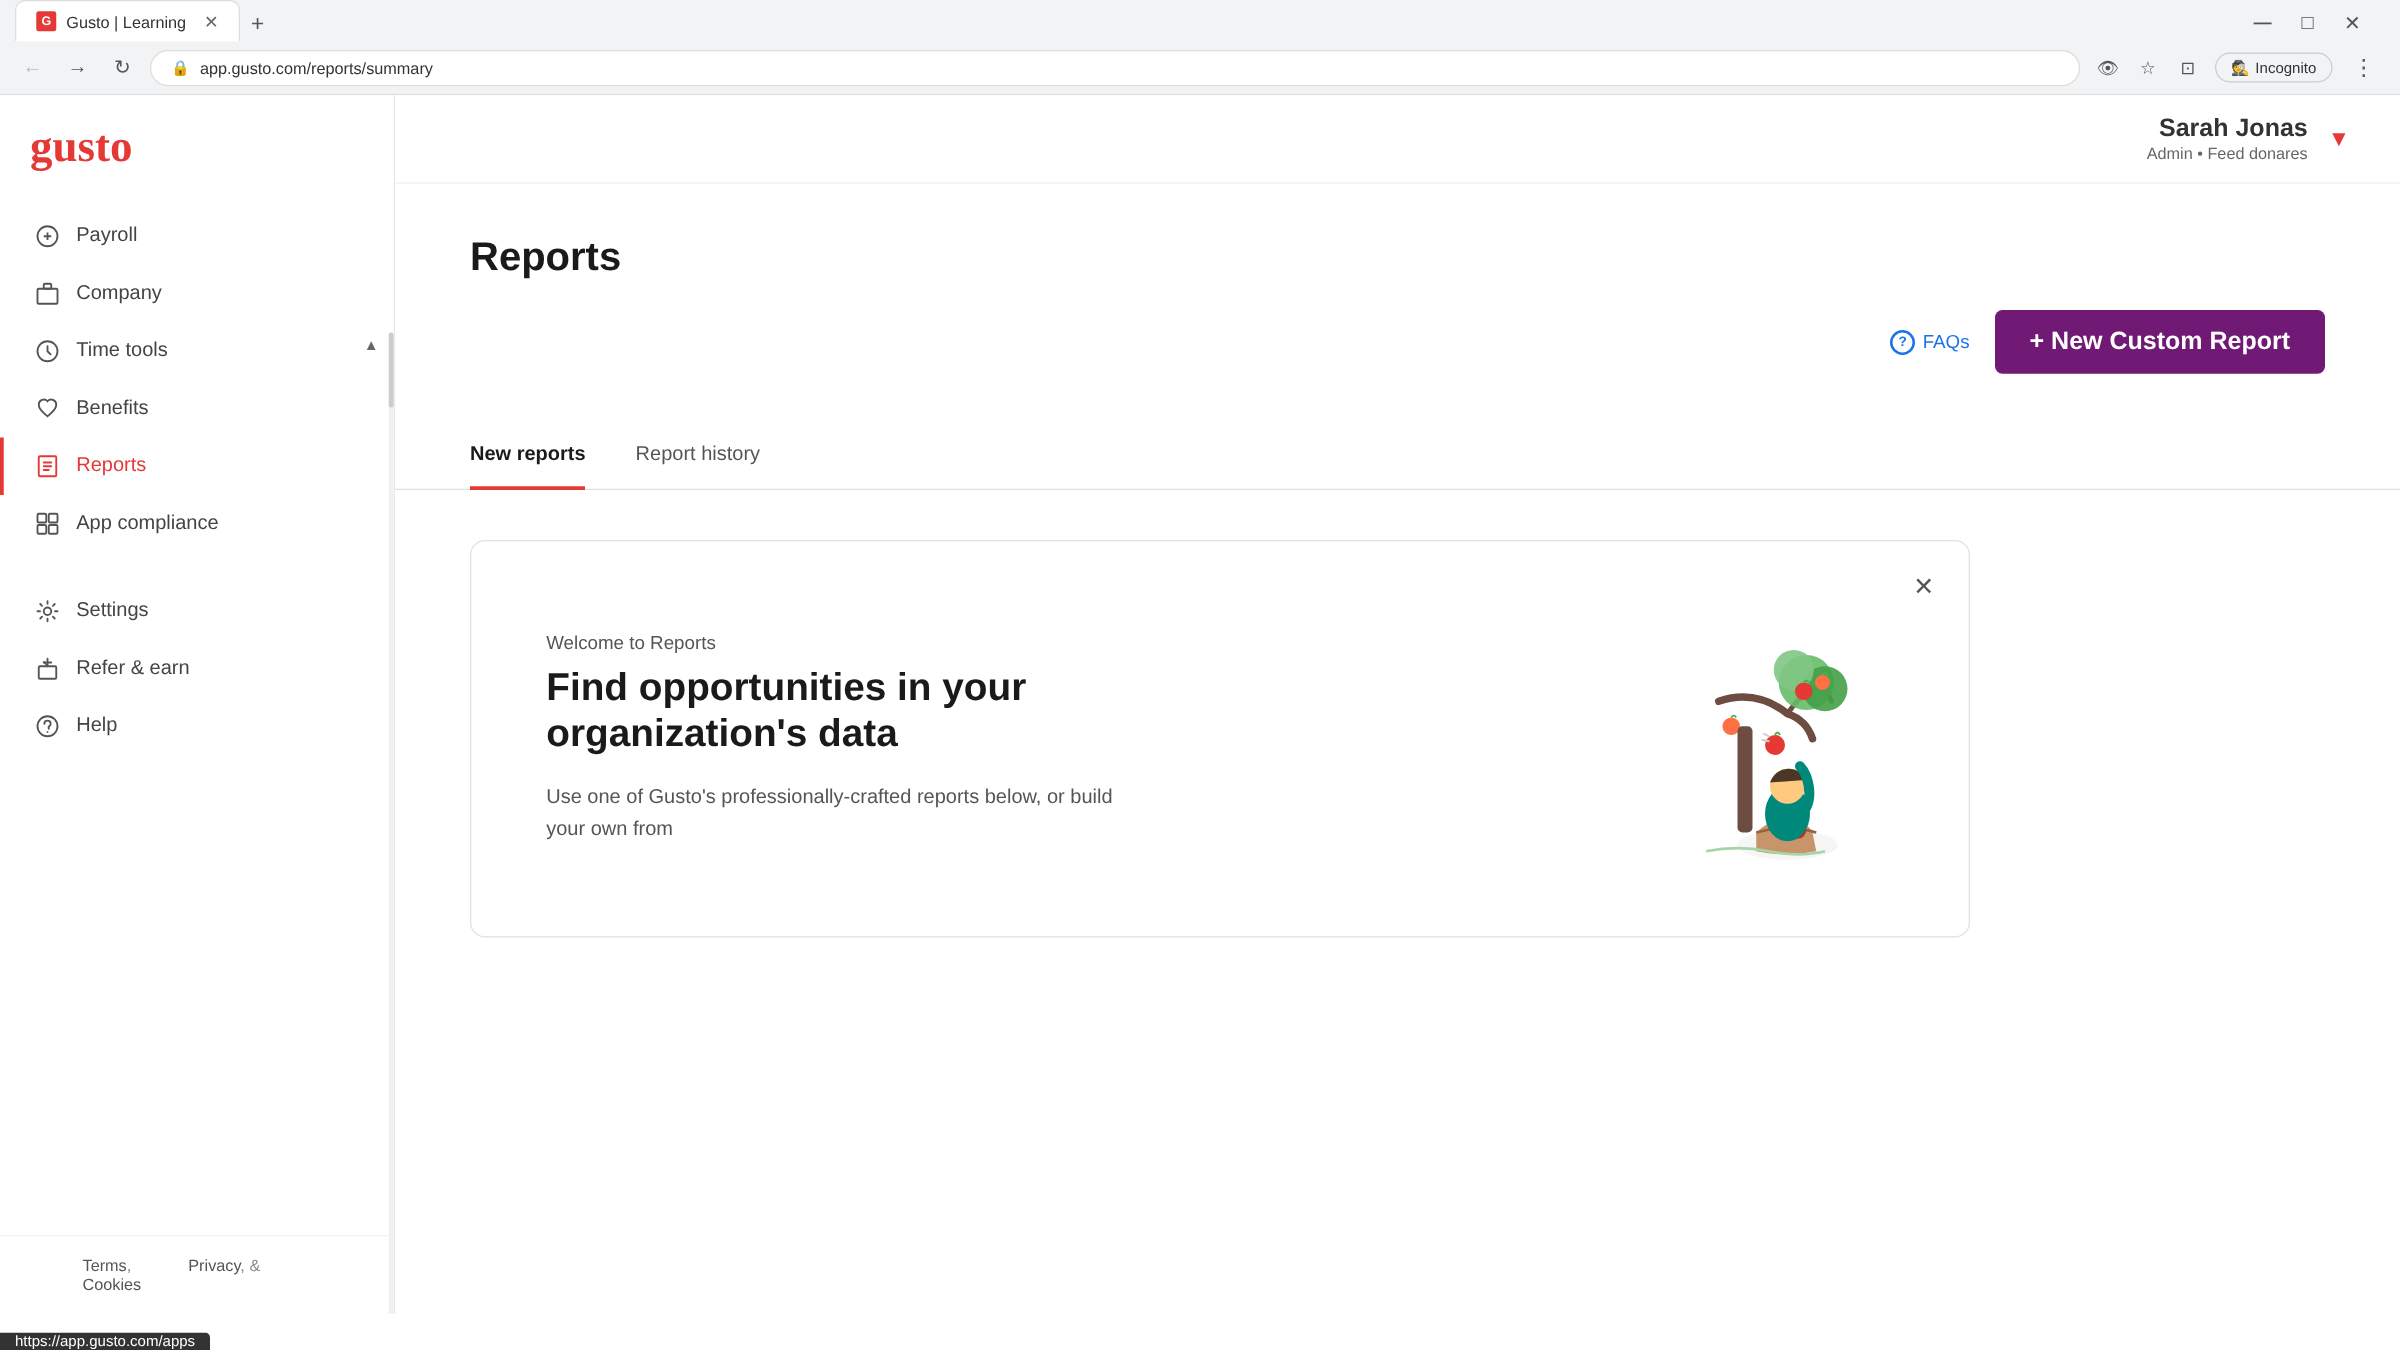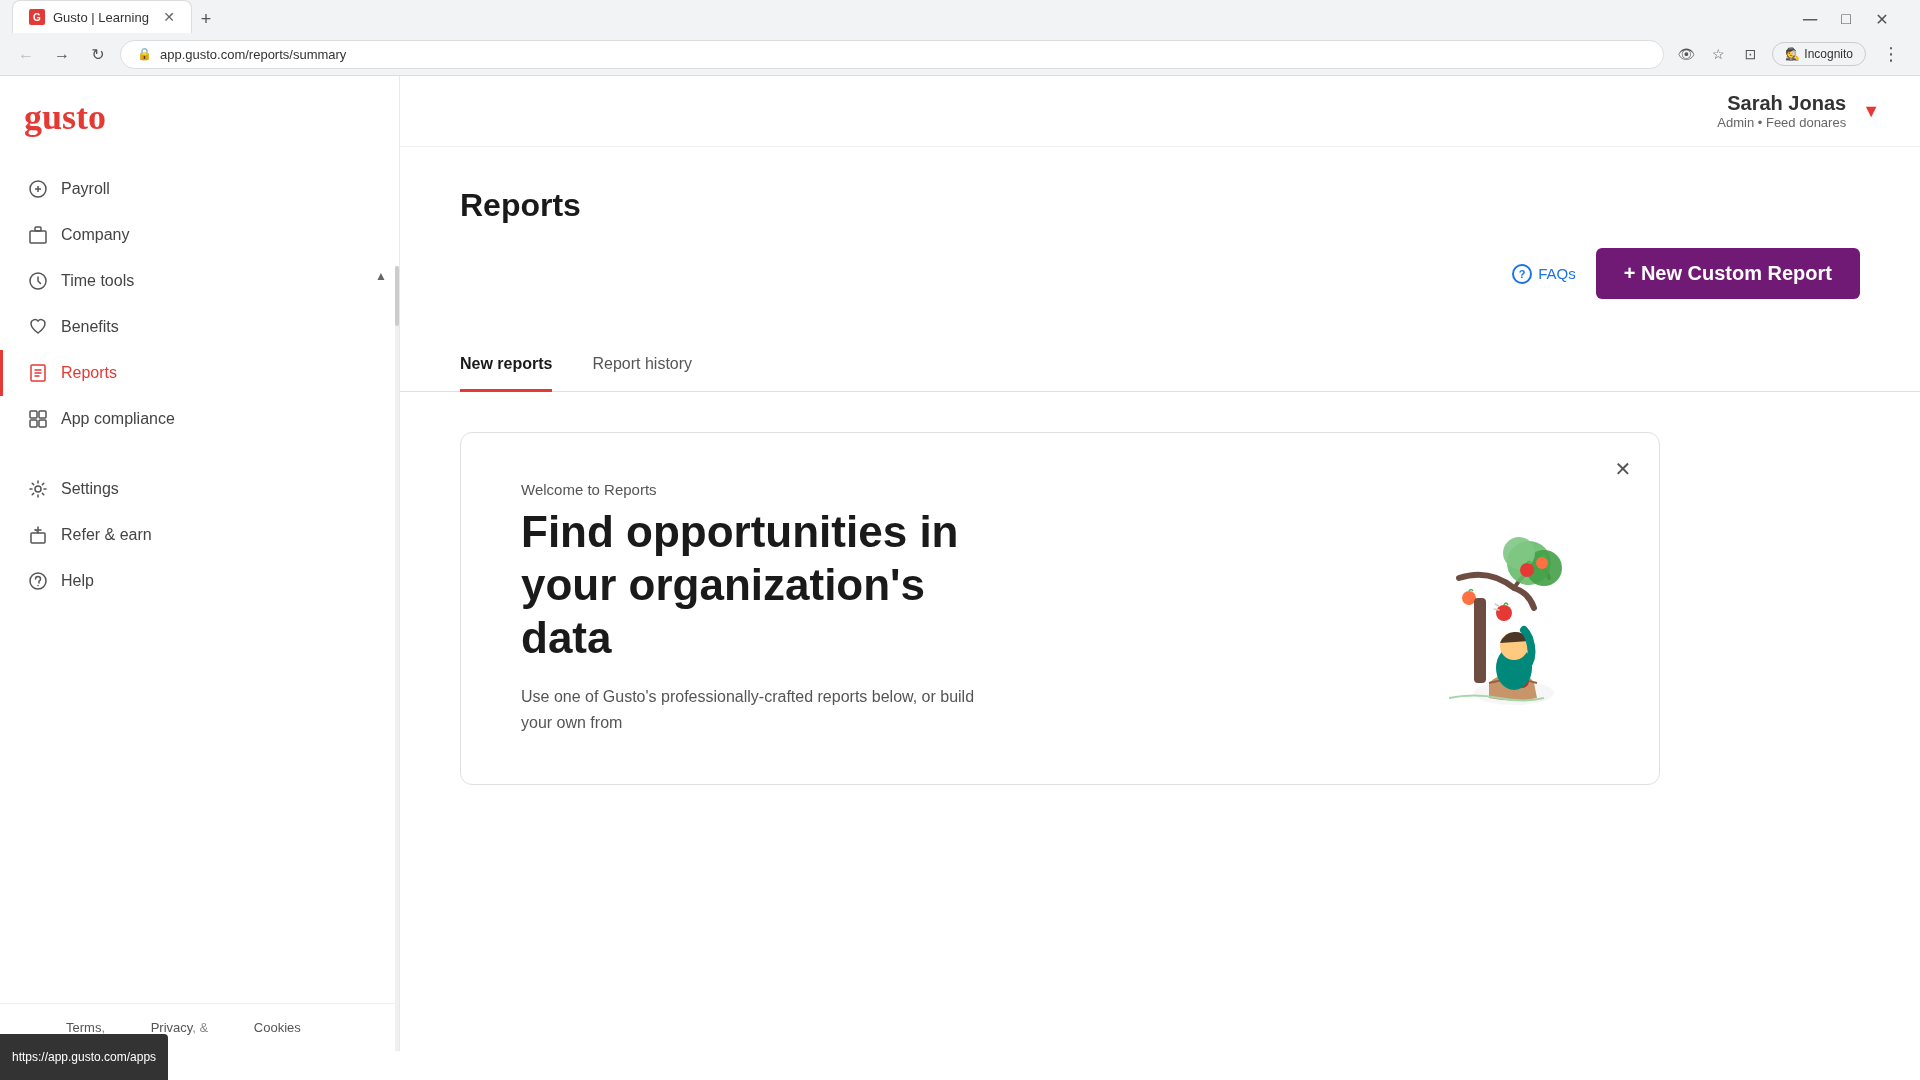--- a/index.html
+++ b/index.html
@@ -20,21 +20,21 @@
     .url-text { color: #333; }
     .address-actions { display: flex; gap: 4px; align-items: center; color: #555; }
     .addr-icon { width: 28px; height: 28px; display: flex; align-items: center; justify-content: center; cursor: pointer; border-radius: 50%; font-size: 14px; }
     .incognito-badge { display: flex; align-items: center; gap: 4px; padding: 4px 12px; background: #f1f3f4; border: 1px solid #ccc; border-radius: 16px; font-size: 12px; color: #333; cursor: pointer; }
     .more-btn { font-size: 18px; color: #555; cursor: pointer; padding: 4px 8px; }
 
     
     .app-container { display: flex; height: calc(1080px - 105px); }
 
     
-    .sidebar { width: 400px; background: #fff; border-right: 1px solid #e8e8e8; display: flex; flex-direction: column; padding: 0; overflow: hidden; position: relative; }
+    .sidebar { width: 316px; background: #fff; border-right: 1px solid #e8e8e8; display: flex; flex-direction: column; padding: 0; overflow: hidden; position: relative; }
     .sidebar-header { padding: 20px 24px; }
     .gusto-logo { font-size: 36px; font-weight: 700; color: #e53935; font-family: Georgia, serif; }
     .sidebar-nav { flex: 1; overflow-y: auto; padding: 8px 0; }
     .sidebar-nav::-webkit-scrollbar { width: 4px; }
     .sidebar-nav::-webkit-scrollbar-thumb { background: #ccc; border-radius: 2px; }
     .nav-item { display: flex; align-items: center; gap: 12px; padding: 12px 24px; cursor: pointer; color: #444; font-size: 16px; border-left: 3px solid transparent; }
     .nav-item.active { color: #e53935; border-left: 3px solid #e53935; background: #fff; }
     .nav-icon { width: 22px; height: 22px; display: flex; align-items: center; justify-content: center; font-size: 16px; flex-shrink: 0; }
     .nav-label { font-size: 16px; }
     .sidebar-scroll-up { position: absolute; top: 190px; right: 8px; width: 20px; height: 20px; display: flex; align-items: center; justify-content: center; color: #666; cursor: pointer; font-size: 12px; }
@@ -57,37 +57,37 @@
     .tabs { display: flex; gap: 40px; }
     .tab-item { padding: 12px 0 16px; font-size: 16px; color: #555; cursor: pointer; border-bottom: 3px solid transparent; margin-bottom: -1px; }
     .tab-item.active { color: #1a1a1a; font-weight: 600; border-bottom-color: #e53935; }
 
     
     .content-area { padding: 40px 60px; }
     .welcome-card { background: #fff; border: 1px solid #e0e0e0; border-radius: 12px; padding: 48px 60px; display: flex; align-items: center; justify-content: space-between; position: relative; max-width: 1200px; }
     .welcome-close { position: absolute; top: 20px; right: 20px; width: 32px; height: 32px; display: flex; align-items: center; justify-content: center; cursor: pointer; font-size: 20px; color: #555; border-radius: 50%; }
     .welcome-text { max-width: 480px; }
     .welcome-subtitle { font-size: 15px; color: #555; margin-bottom: 8px; }
-    .welcome-title { font-size: 44px; font-weight: 700; color: #1a1a1a; line-height: 1.2; margin-bottom: 20px; }
+    .welcome-title { font-size: 31px; font-weight: 700; color: #1a1a1a; line-height: 1.2; margin-bottom: 20px; }
     .welcome-desc { font-size: 16px; color: #555; line-height: 1.6; }
     .welcome-illustration { width: 240px; height: 220px; position: relative; flex-shrink: 0; }
 
     
     .illustration-svg { width: 240px; height: 220px; }
 
     
     .header-bar { display: flex; align-items: center; justify-content: flex-end; padding: 16px 40px; border-bottom: 1px solid #f0f0f0; }
     .user-info { display: flex; align-items: center; gap: 12px; cursor: pointer; }
     .user-details { text-align: right; }
     .user-name { font-size: 20px; font-weight: 600; color: #333; }
     .user-role { font-size: 13px; color: #666; }
     .chevron-down { color: #e53935; font-size: 18px; margin-left: 4px; }
 
     
-    .status-bar { position: fixed; bottom: 0; left: 0; background: #333; color: #fff; font-size: 12px; padding: 16px 12px; border-radius: 0 4px 0 0; }
+    .status-bar { position: fixed; bottom: 0; left: 0; background: #333; color: #fff; font-size: 12px; padding: 0 12px; border-radius: 0 4px 0 0; }
   </style>
 </head>
 <body>
 
 <div class="browser-chrome">
 
   <div class="tab-bar">
     <div class="tab">
       <div class="tab-favicon">G</div>
       <span>Gusto | Learning</span>

